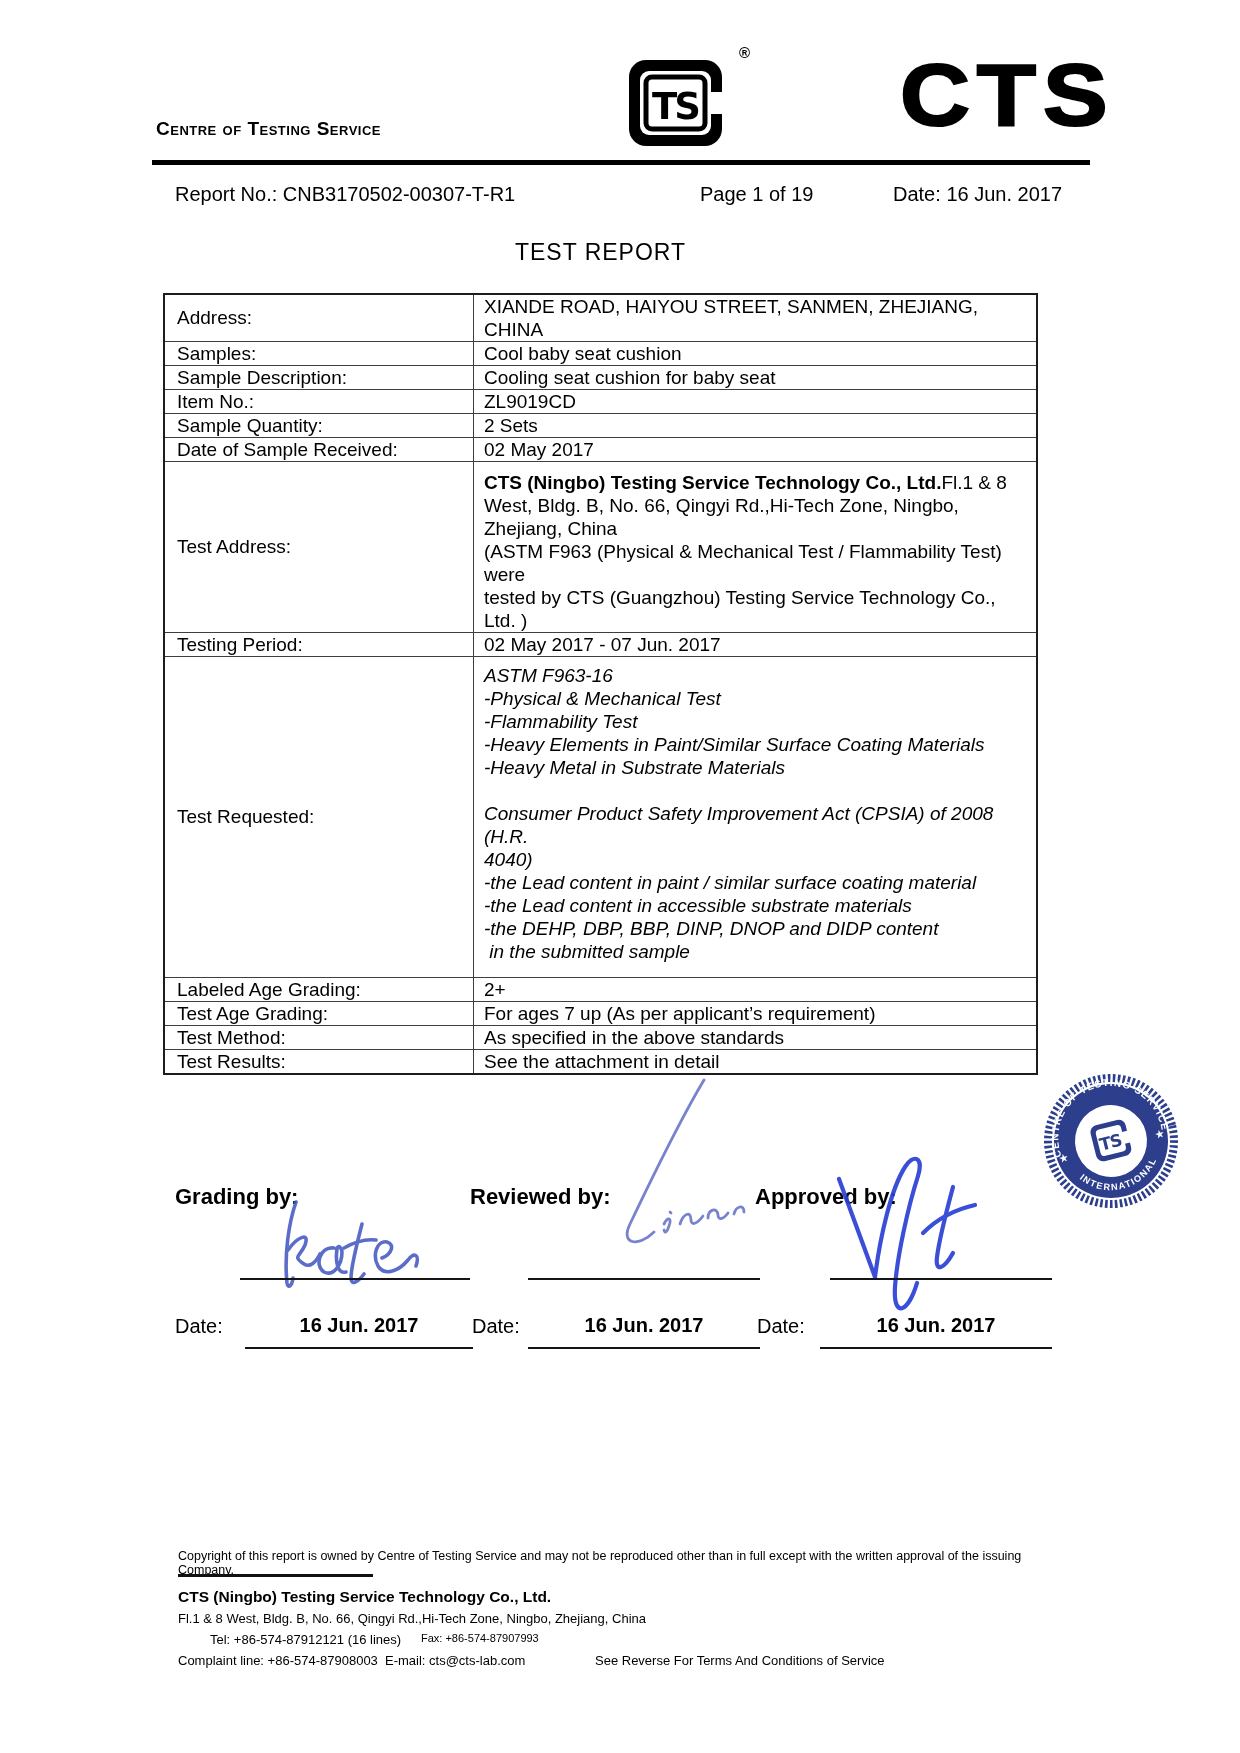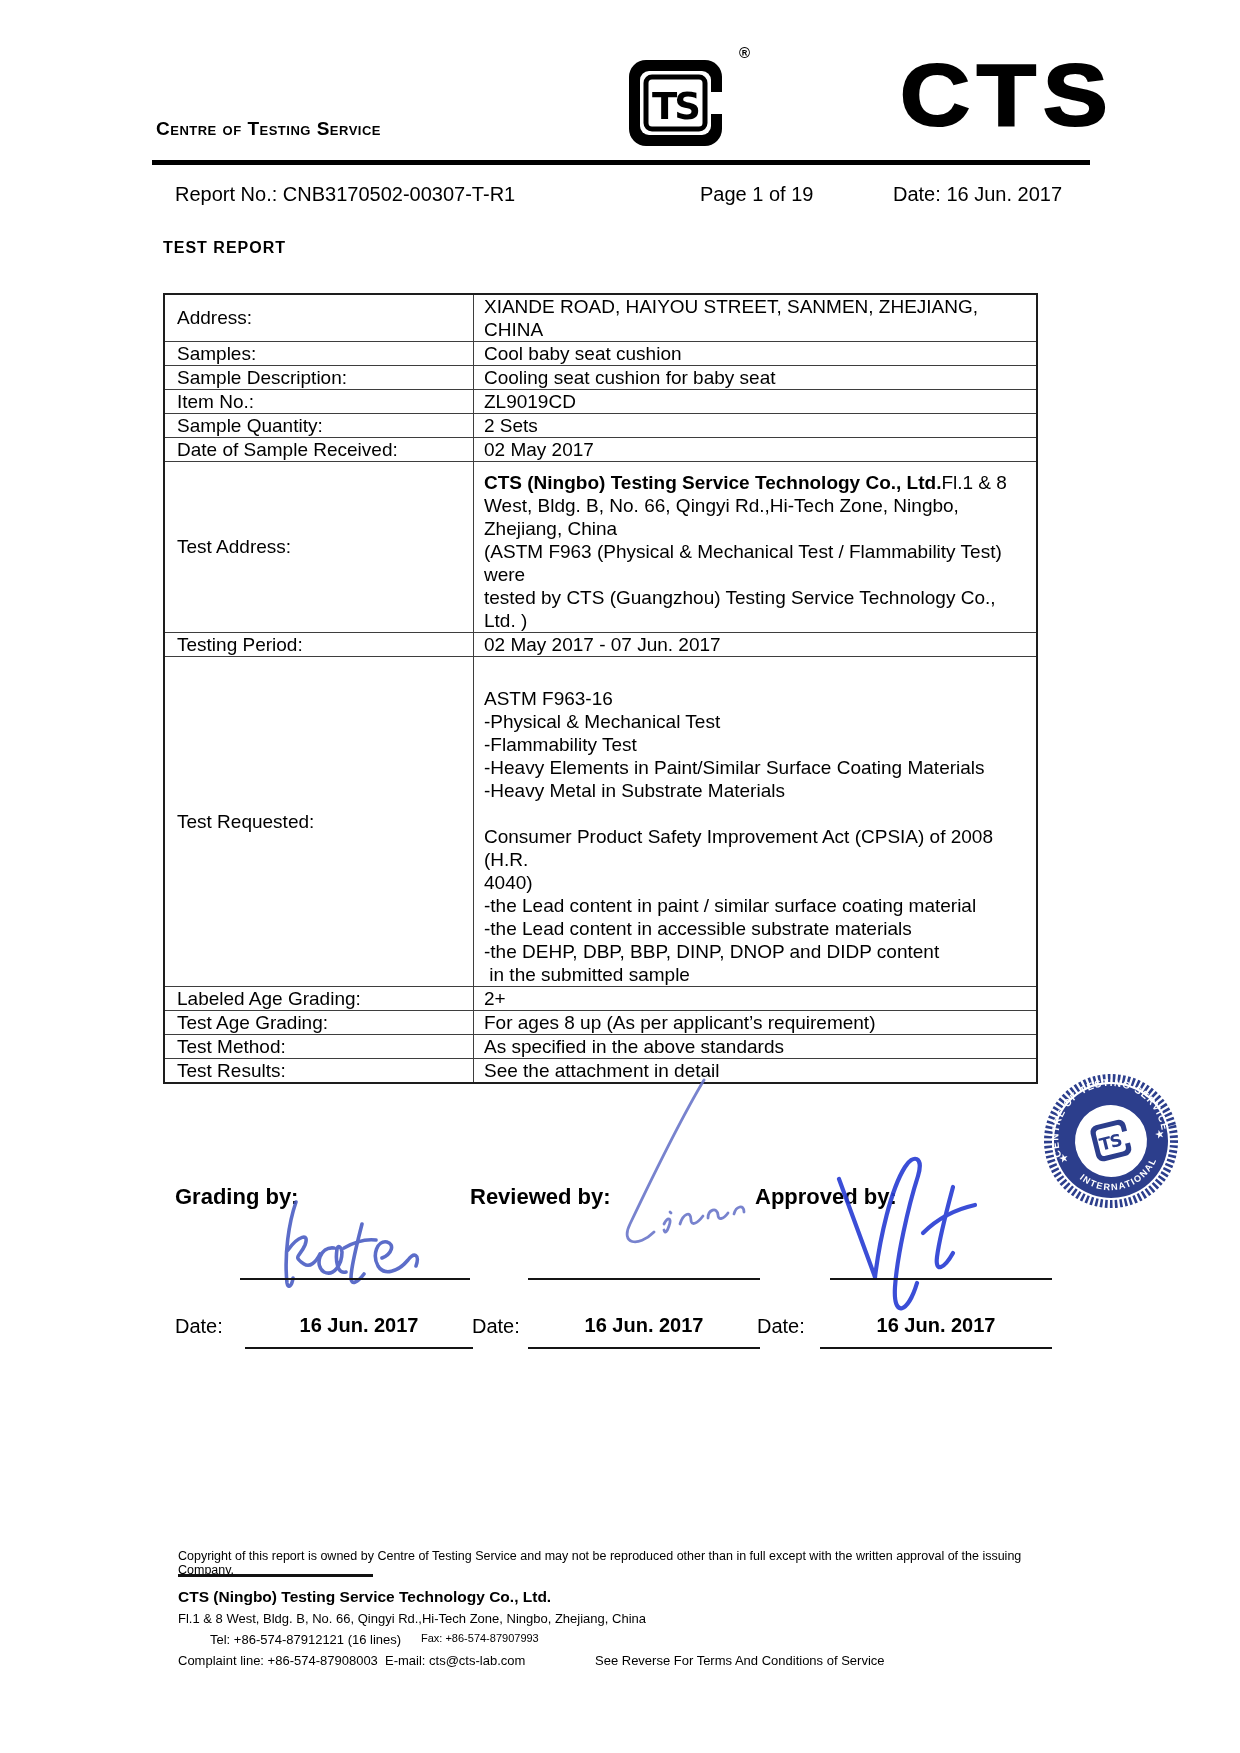--- a/index.html
+++ b/index.html
@@ -16,35 +16,35 @@
          transform:scale(.97,.88);transform-origin:left top;line-height:1;}
   .header-rule{position:absolute;left:152px;top:160px;width:938px;height:5px;background:#000;}
 
   
   .report-meta{position:absolute;top:183px;left:0;width:1240px;font-size:20px;}
   .report-no{position:absolute;left:175px;}
   .page-info{position:absolute;left:700px;}
   .date-info{position:absolute;left:893px;}
 
   
-  .doc-title{position:absolute;left:163px;top:239px;width:875px;text-align:left;
-             font-size:16px;font-weight:bold;letter-spacing:1px;}
+  .doc-title{position:absolute;left:163px;top:239px;width:875px;text-align:center;
+             font-size:23px;font-weight:normal;letter-spacing:1px;}
 
   
   table.info-table{position:absolute;left:163px;top:293px;width:875px;border-collapse:collapse;
                    table-layout:fixed;font-size:19px;border:2px solid #1d1d1d;}
   .info-table th{width:292px;font-weight:normal;text-align:left;padding:0 4px 0 12px;
                  border:1px solid #3e3e3e;vertical-align:middle;}
   .info-table td{padding:0 8px 0 10px;border:1px solid #3e3e3e;vertical-align:middle;
                  white-space:pre-wrap;line-height:23px;}
   tr.single{height:24px;}
   tr.row-address{height:137px;}
   tr.row-address td{vertical-align:top;padding-top:9px;}
   tr.row-requested{height:321px;}
-  tr.row-requested td{vertical-align:top;padding-top:30px;}
+  tr.row-requested td{vertical-align:top;padding-top:7px;font-style:italic;}
   .cell-bold{font-weight:bold;}
 
   
   .sig-label{position:absolute;font-size:22px;font-weight:bold;}
   .sig-line{position:absolute;height:2px;background:#141414;top:1278px;}
   .date-label{position:absolute;top:1315px;font-size:20px;}
   .date-value{position:absolute;top:1314px;font-size:20px;font-weight:bold;text-align:center;}
   .date-line{position:absolute;height:2px;background:#141414;top:1347px;}
   .signature{position:absolute;pointer-events:none;}
 
@@ -139,21 +139,21 @@
 -the Lead content in accessible substrate materials
 -the DEHP, DBP, BBP, DINP, DNOP and DIDP content
  in the submitted sample</td>
     </tr>
     <tr class="single">
           <th>Labeled Age Grading:</th>
           <td>2+</td>
         </tr>
     <tr class="single">
           <th>Test Age Grading:</th>
-          <td>For ages 8 up (As per applicant’s requirement)</td>
+          <td>For ages 7 up (As per applicant’s requirement)</td>
         </tr>
     <tr class="single">
           <th>Test Method:</th>
           <td>As specified in the above standards</td>
         </tr>
     <tr class="single">
           <th>Test Results:</th>
           <td>See the attachment in detail</td>
         </tr>
   </tbody>

